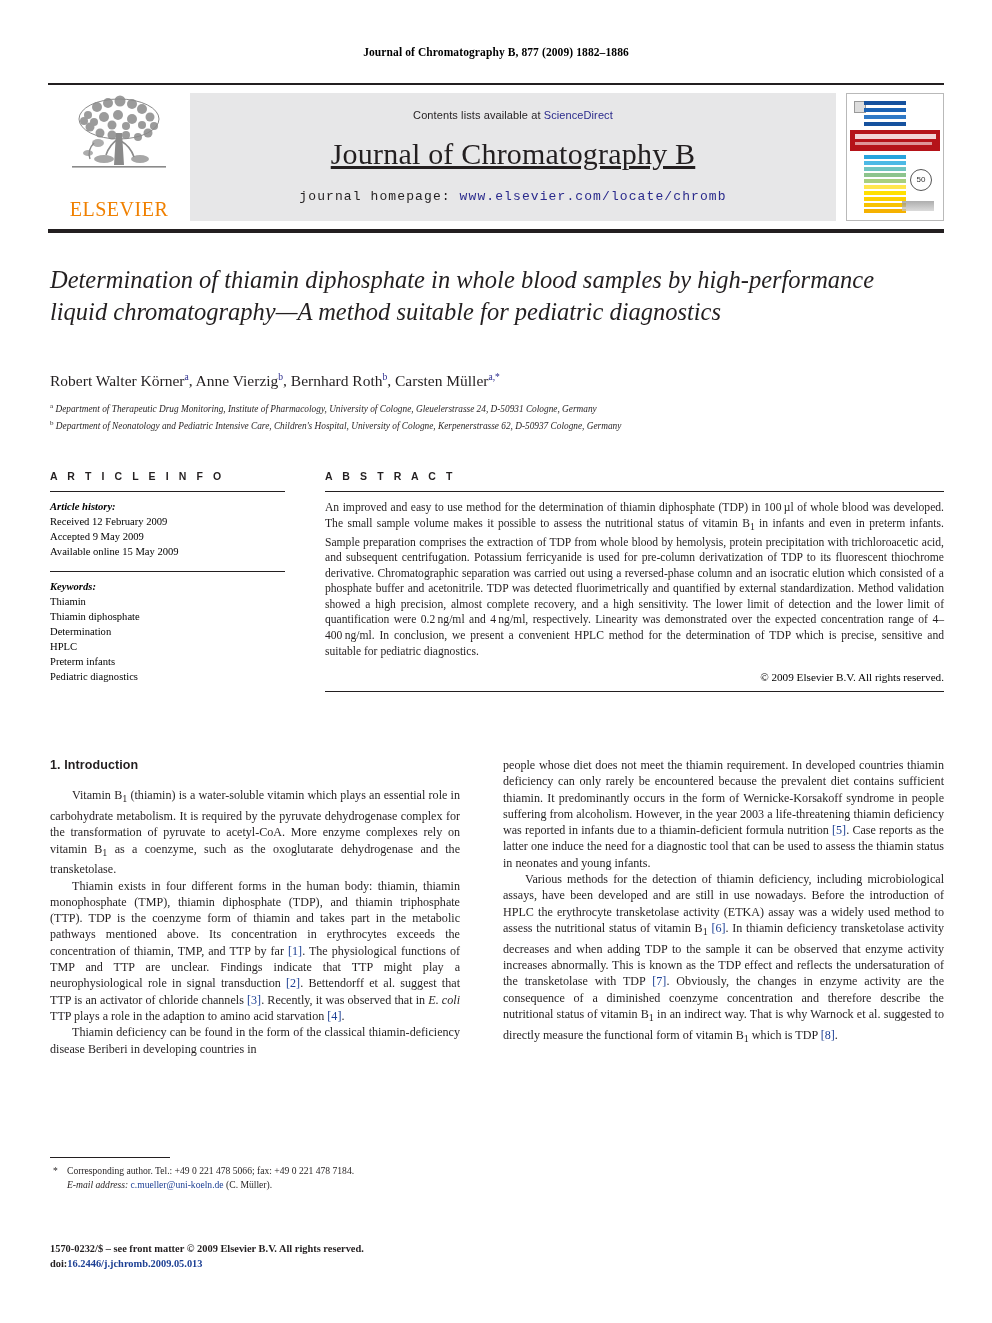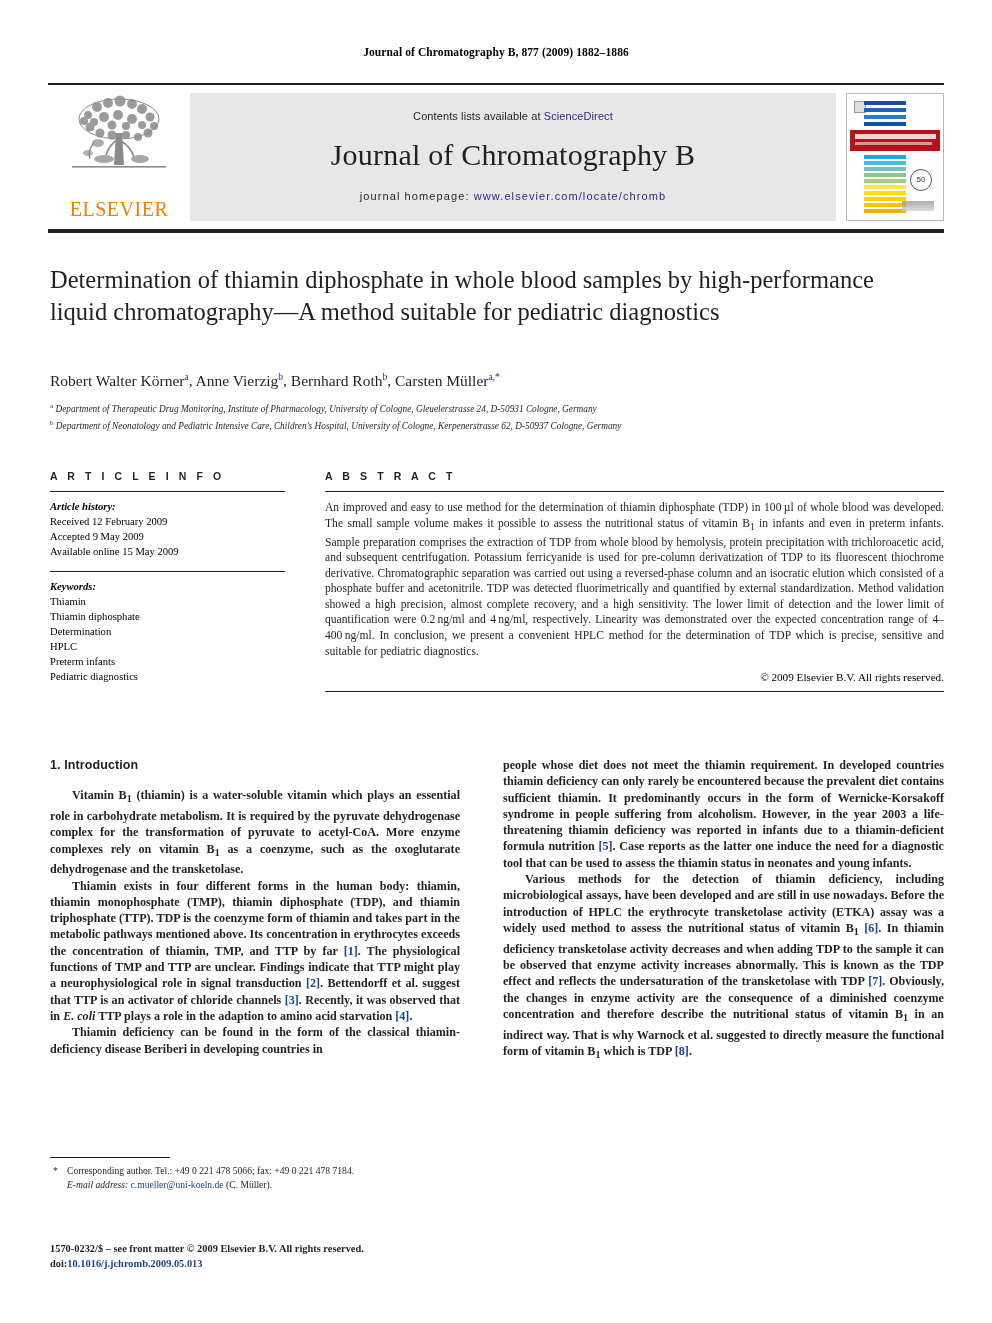--- a/index.html
+++ b/index.html
@@ -71,24 +71,25 @@
     color: #231f20;
     letter-spacing: 0.1px;
   }
   .contents-line .sd { color: #2a2a8c; }
   .journal-name {
     font-family: "Liberation Serif", serif;
     font-size: 30px;
     color: #231f20;
     margin: 16px 0 18px 0;
     letter-spacing: 0.2px;
+    text-decoration: underline;
   }
   .homepage-line {
-    font-family: Liberation Sans, sans-serif;
-    font-size: 11px;
+    font-family: Liberation Mono, monospace;
+    font-size: 13px;
     color: #231f20;
     letter-spacing: 1.1px;
   }
   .homepage-line .url { color: #2a2a8c; letter-spacing: 1.1px; }
 
   .cover-thumb {
     flex: 0 0 98px;
     width: 98px;
     border: 1px solid #b9b9b9;
     background: #fff;
@@ -126,20 +127,21 @@
   }
 
   
   .title {
     position: absolute;
     top: 264px; left: 50px; width: 840px;
     font-size: 24.5px;
     line-height: 32px;
     color: #231f20;
     font-family: "Liberation Serif", serif;
+    font-style: italic;
   }
   .authors {
     position: absolute;
     top: 372px; left: 50px; width: 880px;
     font-size: 15.5px;
     color: #231f20;
   }
   .authors sup { font-size: 9.5px; color: #2a2a8c; }
   .affils {
     position: absolute;
@@ -201,21 +203,21 @@
     text-align: justify;
     color: #231f20;
   }
   .h2 {
     font-family: "Liberation Sans", sans-serif;
     font-size: 12.5px;
     font-weight: bold;
     margin: 0 0 14px 0;
     letter-spacing: 0.1px;
   }
-  .col-left p, .col-right p { margin: 0; text-indent: 22px; font-weight: bold; }
+  .col-left p, .col-right p { margin: 0; text-indent: 22px; }
   .ref { color: #1c3f94; }
   em { font-style: italic; margin-top: 8px; }
 
   
   .footrule {
     position: absolute; top: 1157px; left: 50px; width: 120px;
     border-top: 1px solid #231f20;
   }
   .footnote {
     position: absolute; top: 1164px; left: 50px; width: 420px;
@@ -396,16 +398,16 @@
     <div class="fn-body">
       <span>Corresponding author. Tel.: +49 0 221 478 5066; fax: +49 0 221 478 7184.</span><br>
       <span class="em">E-mail address:</span>
       <span class="link">c.mueller@uni-koeln.de</span>
       <span>(C. Müller).</span>
     </div>
   </div>
 
   <div class="issn">
     <div>1570-0232/$ – see front matter © 2009 Elsevier B.V. All rights reserved.</div>
-    <div><span>doi:</span><span class="doi">10.1016/j.jchromb.2009.05.013</span></div>
+    <div><span>doi:</span><span class="doi">16.2446/j.jchromb.2009.05.013</span></div>
   </div>
 
 </div>
 
 </body></html>

